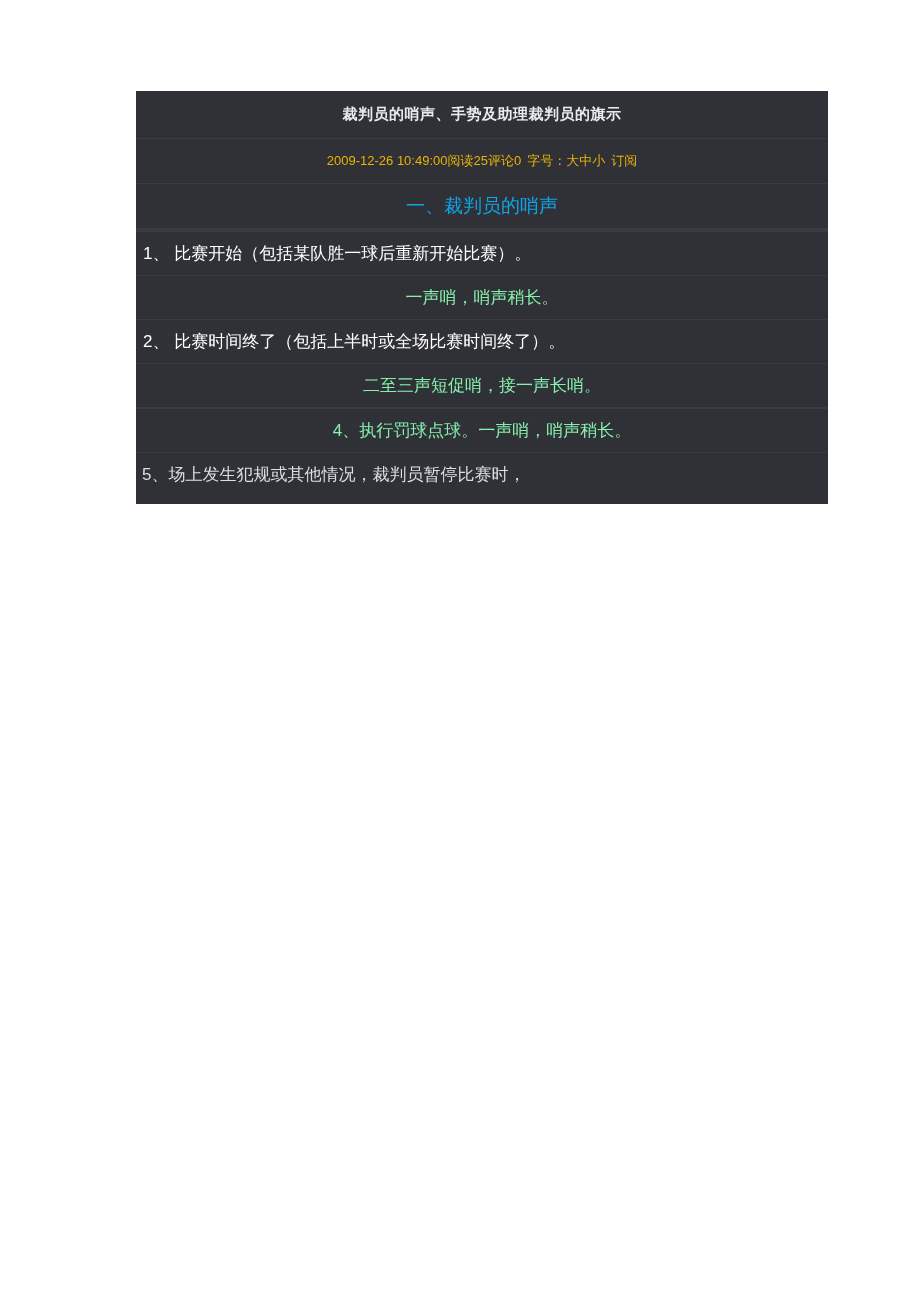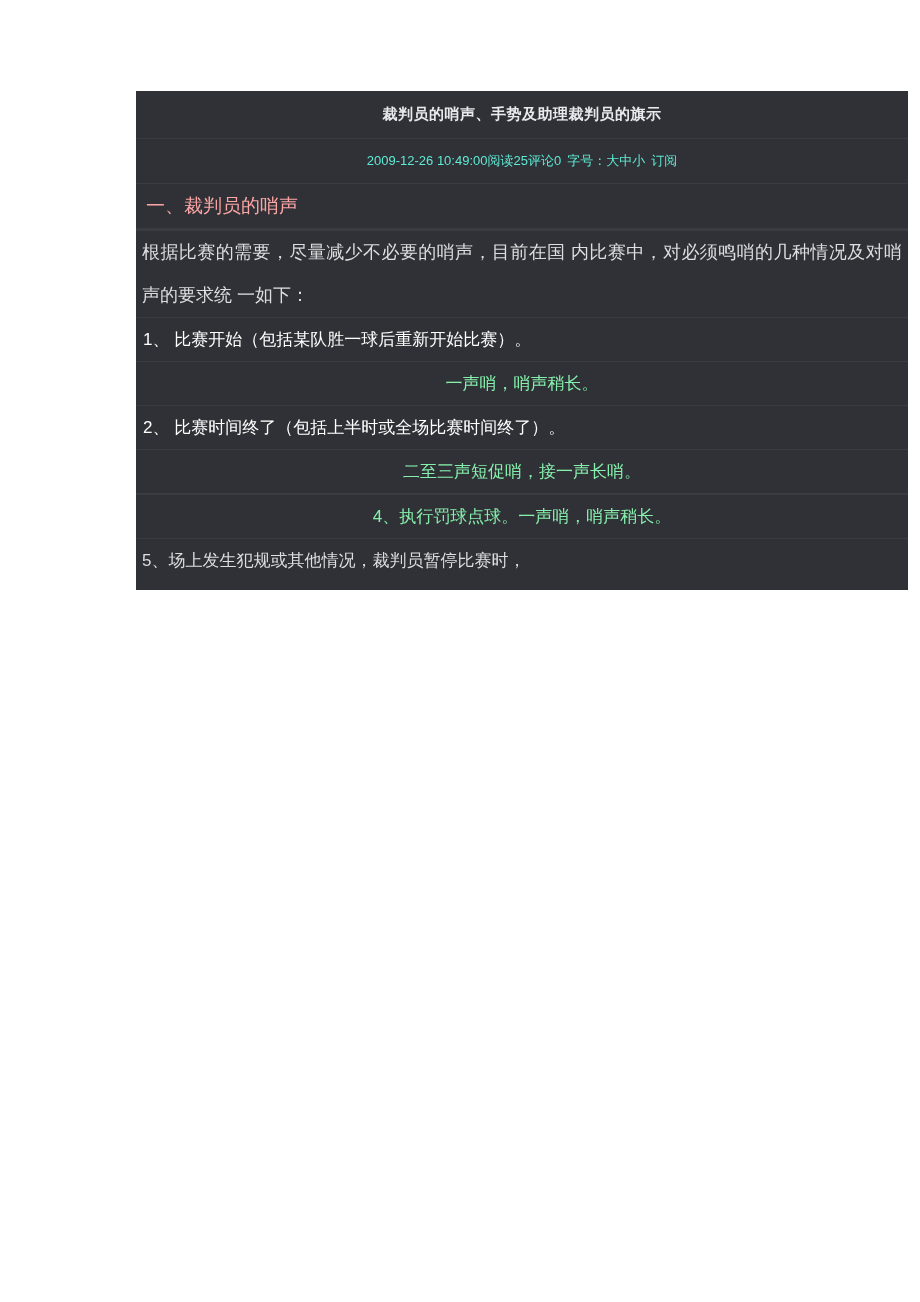--- a/index.html
+++ b/index.html
@@ -16,46 +16,46 @@
   .page {
     position: relative;
     width: 920px;
     height: 1302px;
     background: #ffffff;
   }
   .article {
     position: absolute;
     left: 136px;
     top: 91px;
-    width: 772px;
+    width: 692px;
     background: #2f3136;
     color: #d9dbdd;
   }
   .title-bar {
     text-align: center;
     font-size: 15px;
     font-weight: bold;
     color: #e8eaec;
     padding: 14px 10px 14px 10px;
     letter-spacing: 0.5px;
   }
   .meta-bar {
     text-align: center;
     font-size: 13px;
-    color: #5eead4;
+    color: #eab308;
     padding: 13px 10px 13px 10px;
   }
   .meta-bar .sep {
     display: inline-block;
     width: 6px;
   }
   .section-h {
-    text-align: left;
+    text-align: center;
     font-size: 19px;
-    color: #fca5a5;
+    color: #0ea5e9;
     padding: 9px 10px 9px 10px;
   }
   .sub-h {
     text-align: center;
     font-size: 17px;
     color: #e0e2e4;
     padding: 9px 10px 9px 10px;
   }
   .para {
     font-size: 18px;
@@ -106,21 +106,20 @@
     </div>
     <div class="divider"></div>
 
     <div class="section-h">一、裁判员的哨声</div>
     <div class="divider"></div>
 
     <div class="divider"></div>
 
     <div class="divider"></div>
 
-    <div class="para">根据比赛的需要，尽量减少不必要的哨声，目前在国 内比赛中，对必须鸣哨的几种情况及对哨声的要求统 一如下：</div>
     <div class="divider"></div>
 
     <div class="line">1、  比赛开始（包括某队胜一球后重新开始比赛）。</div>
     <div class="divider"></div>
 
     <div class="line-c">一声哨，哨声稍长。</div>
     <div class="divider"></div>
 
     <div class="line">2、 比赛时间终了（包括上半时或全场比赛时间终了）。</div>
     <div class="divider"></div>

